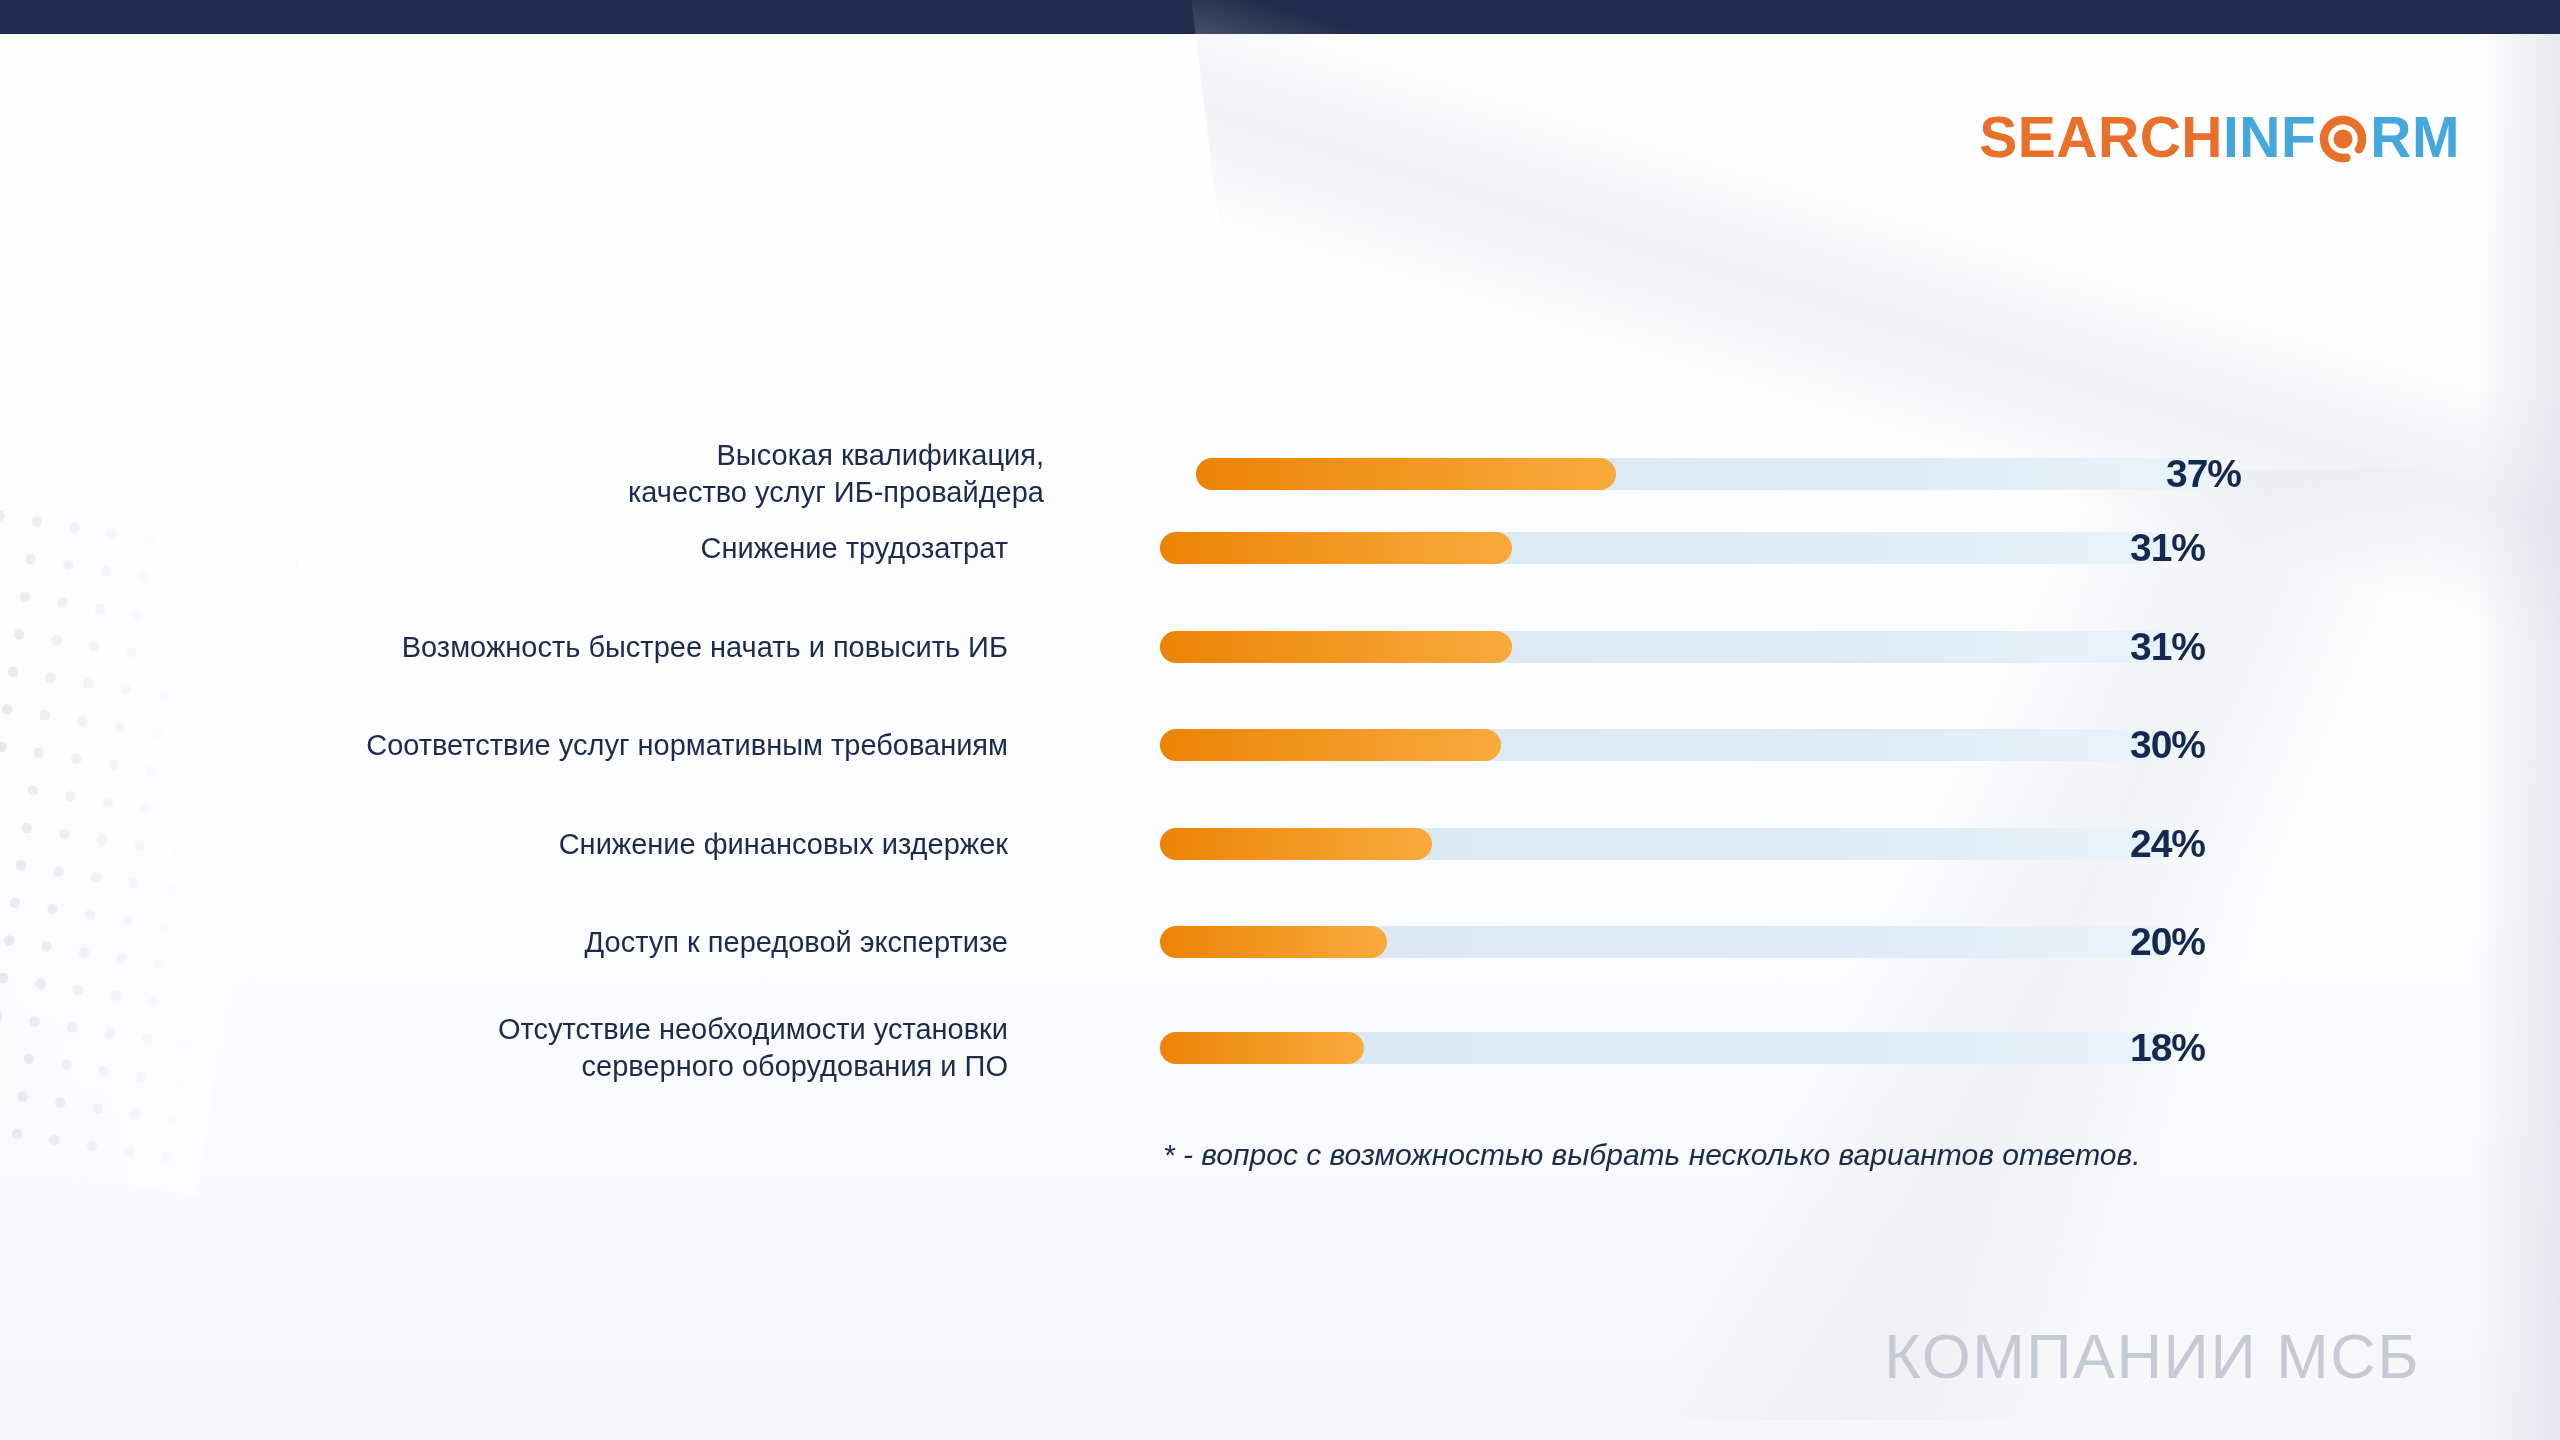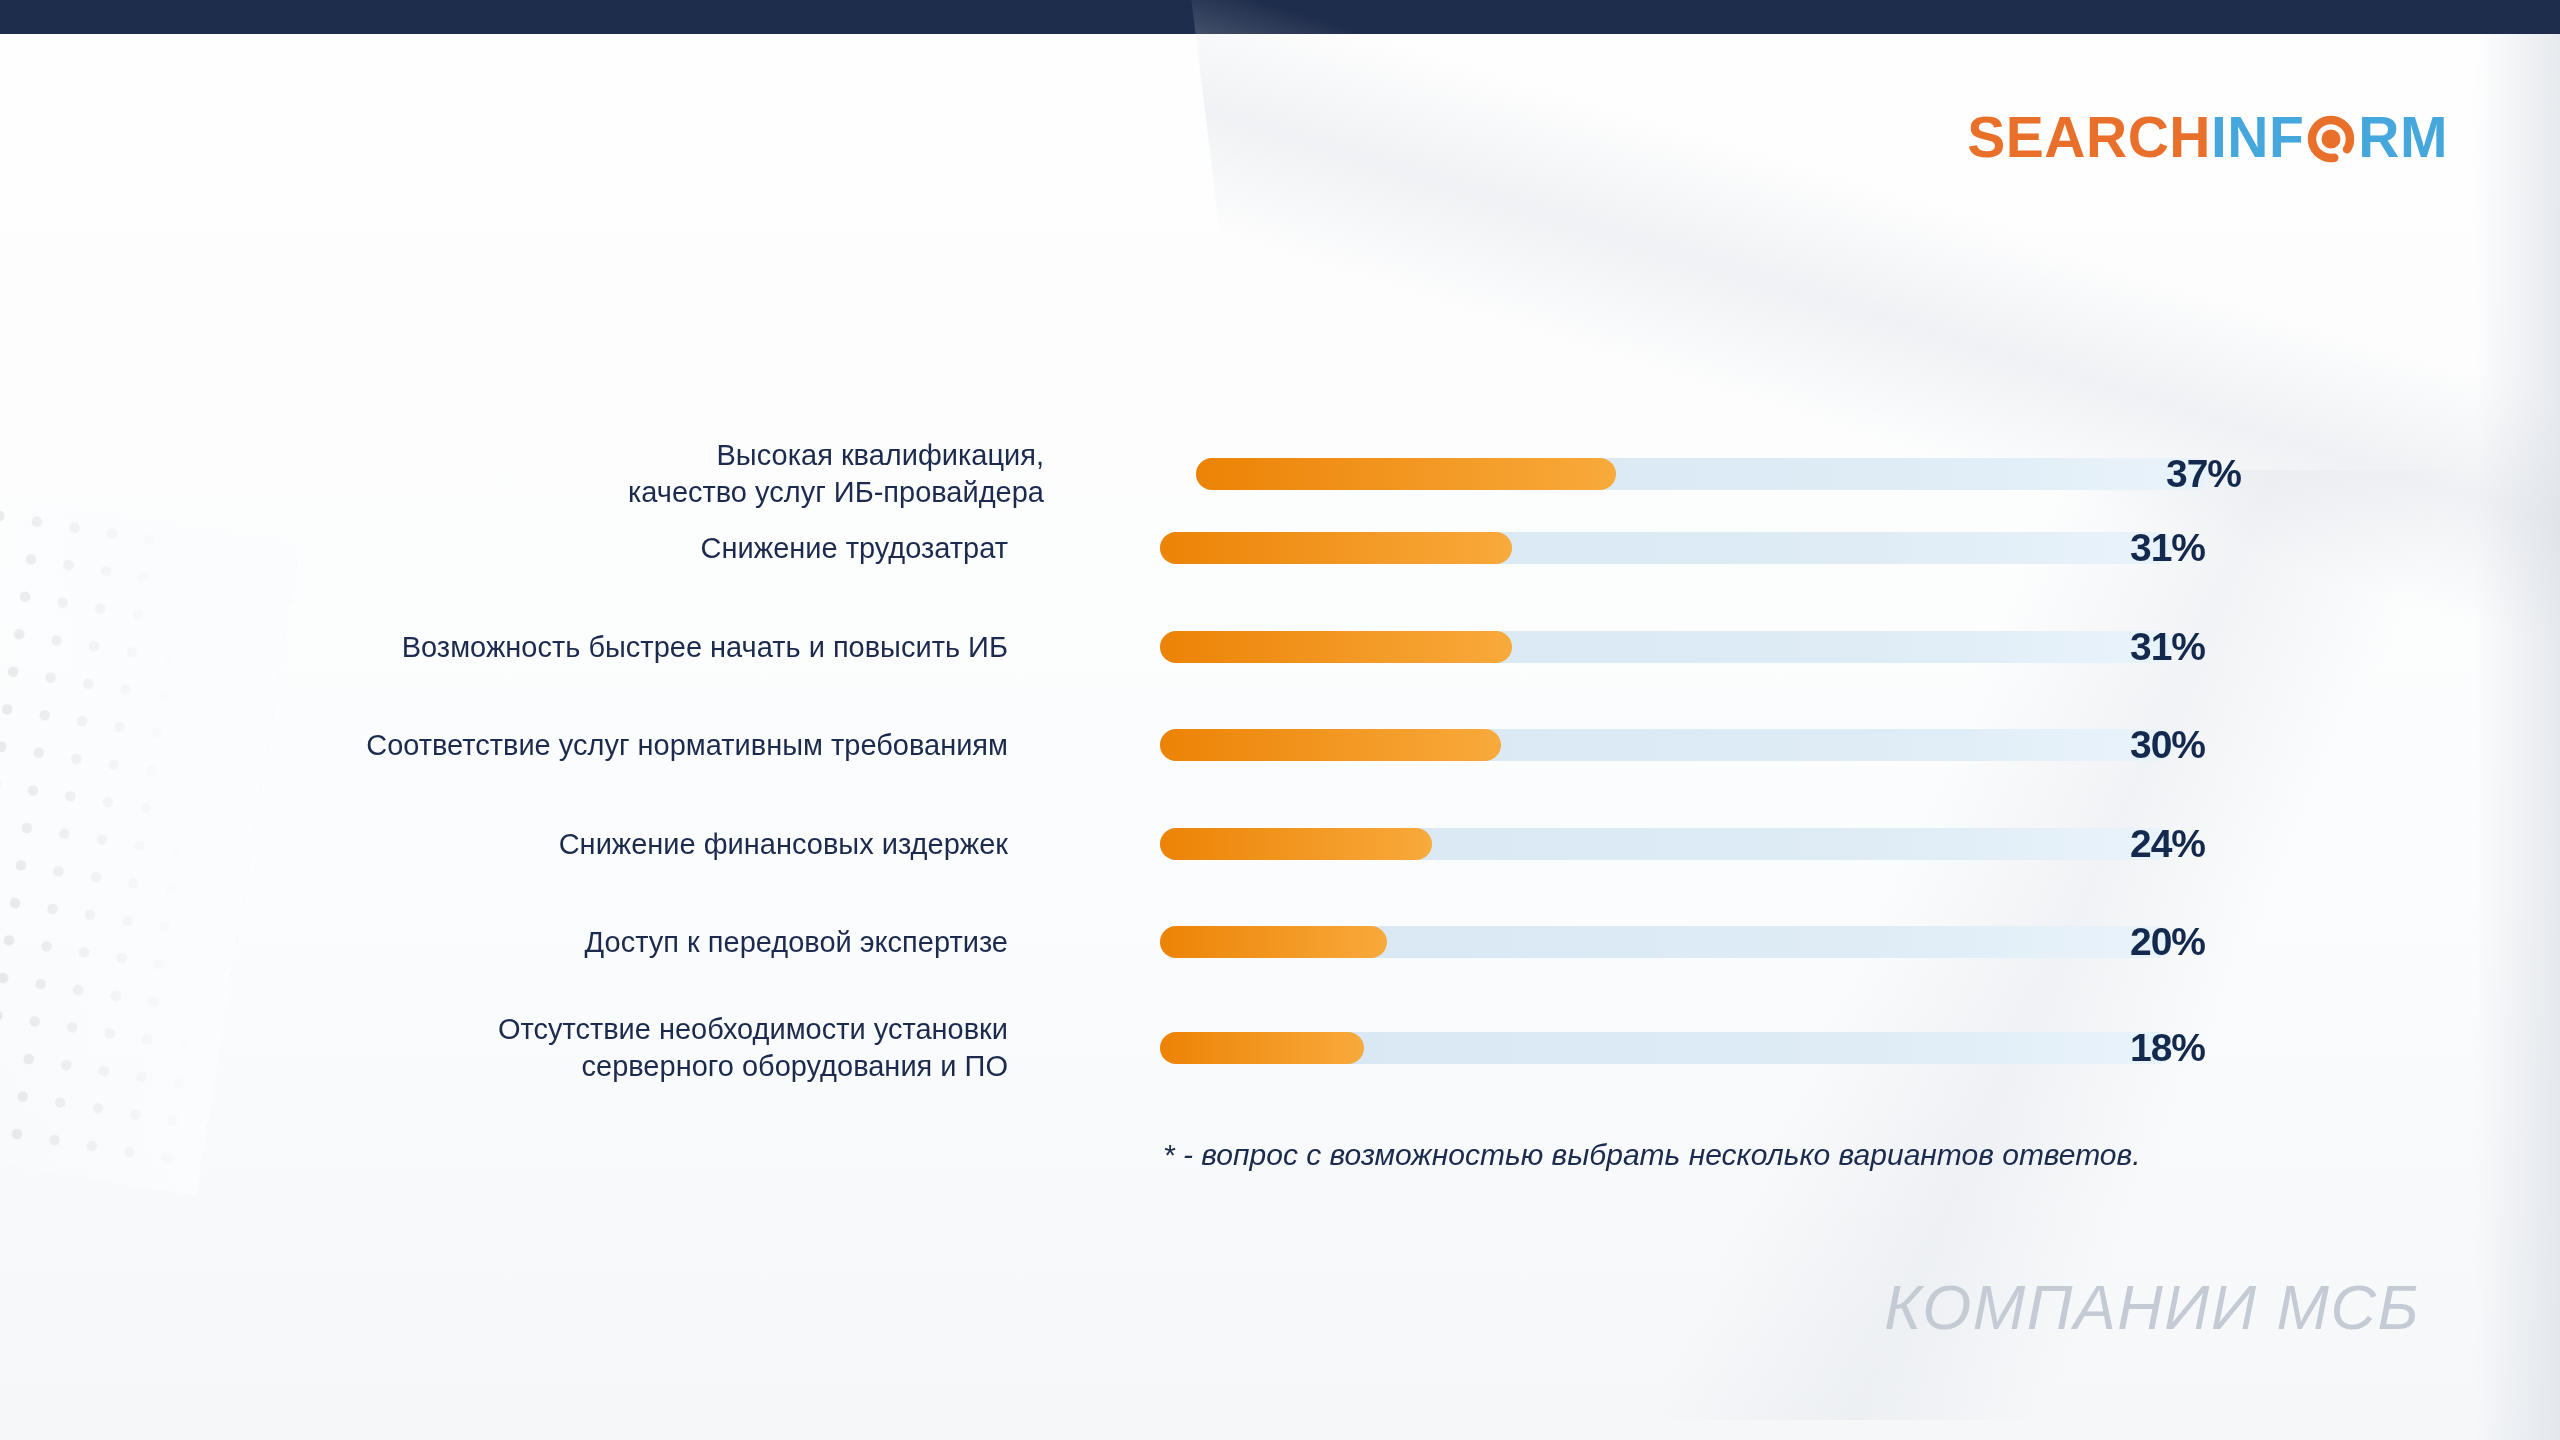--- a/index.html
+++ b/index.html
@@ -32,21 +32,21 @@
     background:linear-gradient(90deg,rgba(226,229,235,0),rgba(212,217,225,0.55));
   }
   
   .title{
     position:absolute;left:133px;top:97px;width:1560px;
     font-size:63px;line-height:84px;font-weight:bold;color:#16294D;
     letter-spacing:-0.5px;
   }
   .title span{display:block;}
   .logo{
-    position:absolute;right:112px;top:104px;
+    position:absolute;right:100px;top:104px;
     display:flex;align-items:center;
     font-size:57px;font-weight:bold;letter-spacing:0.5px;white-space:nowrap;
   }
   .logo .lg-orange{color:#E8702A;}
   .logo .lg-blue{color:#45A7DB;}
   .logo svg{display:block;margin:4px 1px 0 1px;}
   
   .row{position:absolute;left:0;width:2560px;height:32px;}
   .row-label{
     position:absolute;right:1552px;top:50%;transform:translateY(-50%);
@@ -64,22 +64,22 @@
   .pct{
     position:absolute;right:355px;top:50%;transform:translateY(-50%);
     font-size:39px;font-weight:bold;color:#13294E;letter-spacing:-1px;
   }
   
   .footnote{
     position:absolute;left:1163px;top:1138px;
     font-size:30px;font-style:italic;color:#1B2B4D;
   }
   .watermark{
-    position:absolute;right:140px;top:1271px;
-    font-size:63px;color:#C4CBD4;letter-spacing:1.5px;white-space:nowrap;font-style:italic;
+    position:absolute;right:140px;top:1320px;
+    font-size:63px;color:#C4CBD4;letter-spacing:1.5px;white-space:nowrap;
   }
 </style>
 </head>
 <body>
 
 <div id="slide">
 
   <div class="top-bar"></div>
   <div class="texture-a"></div>
   <div class="texture-b"></div>

